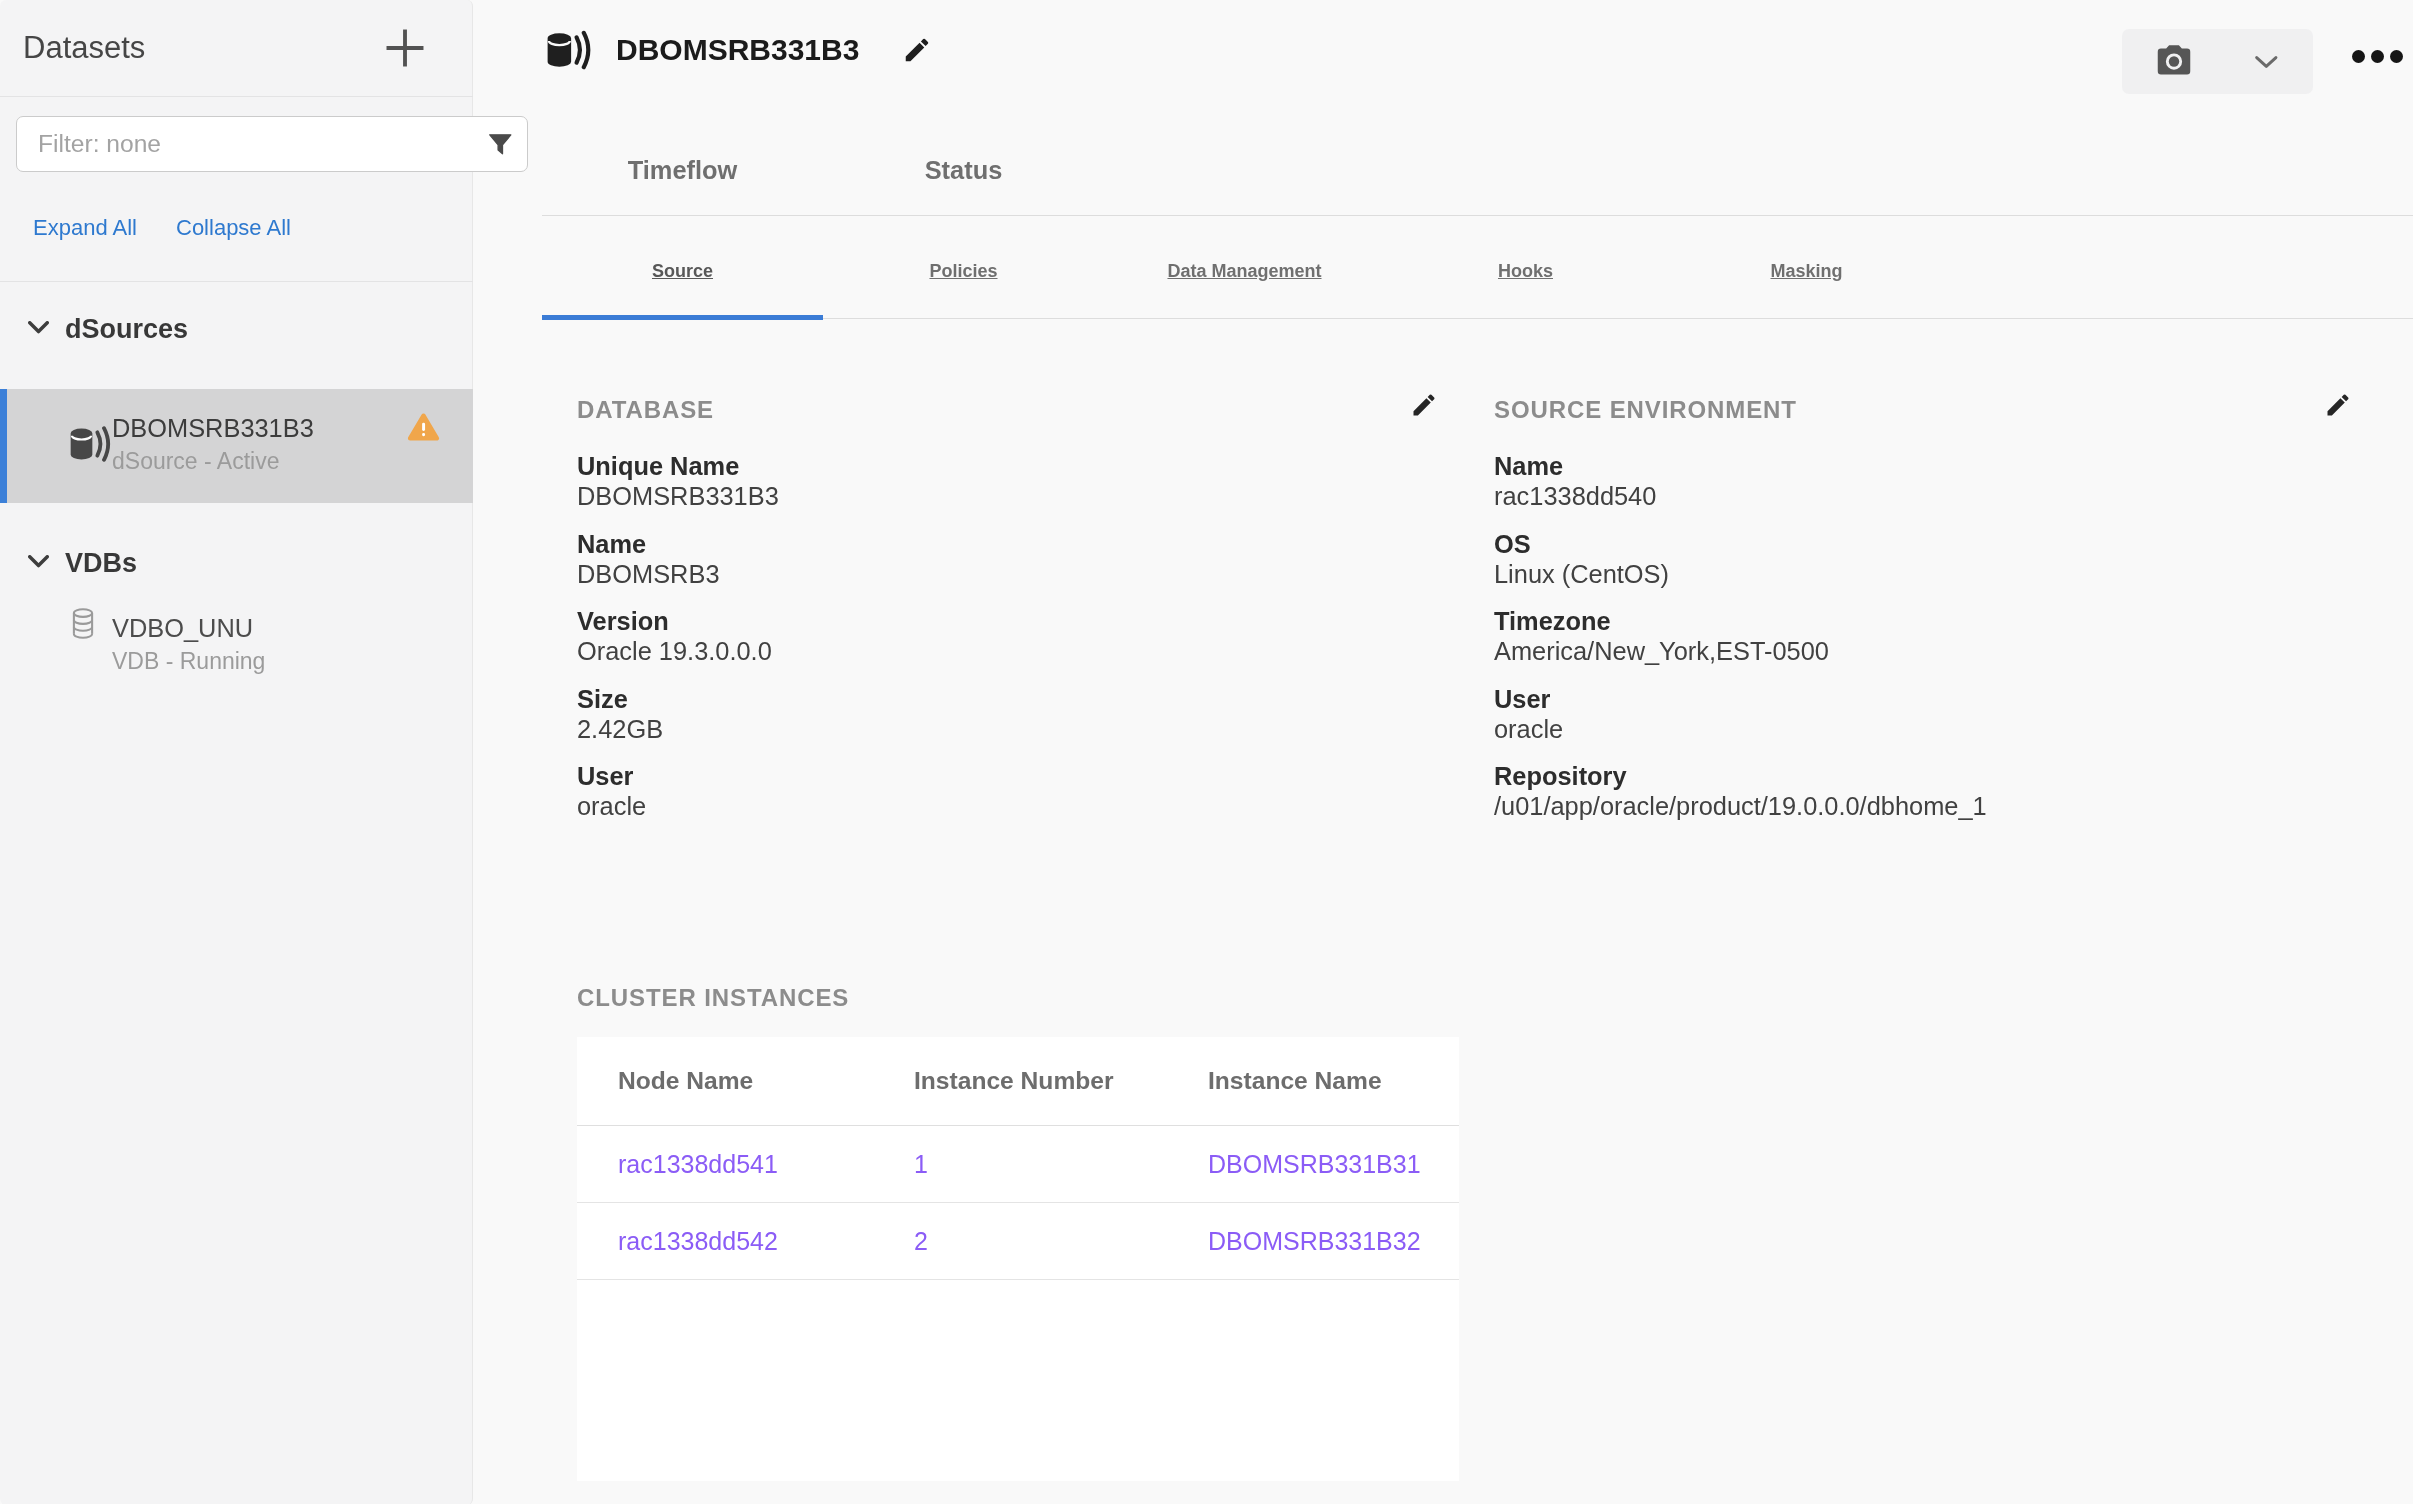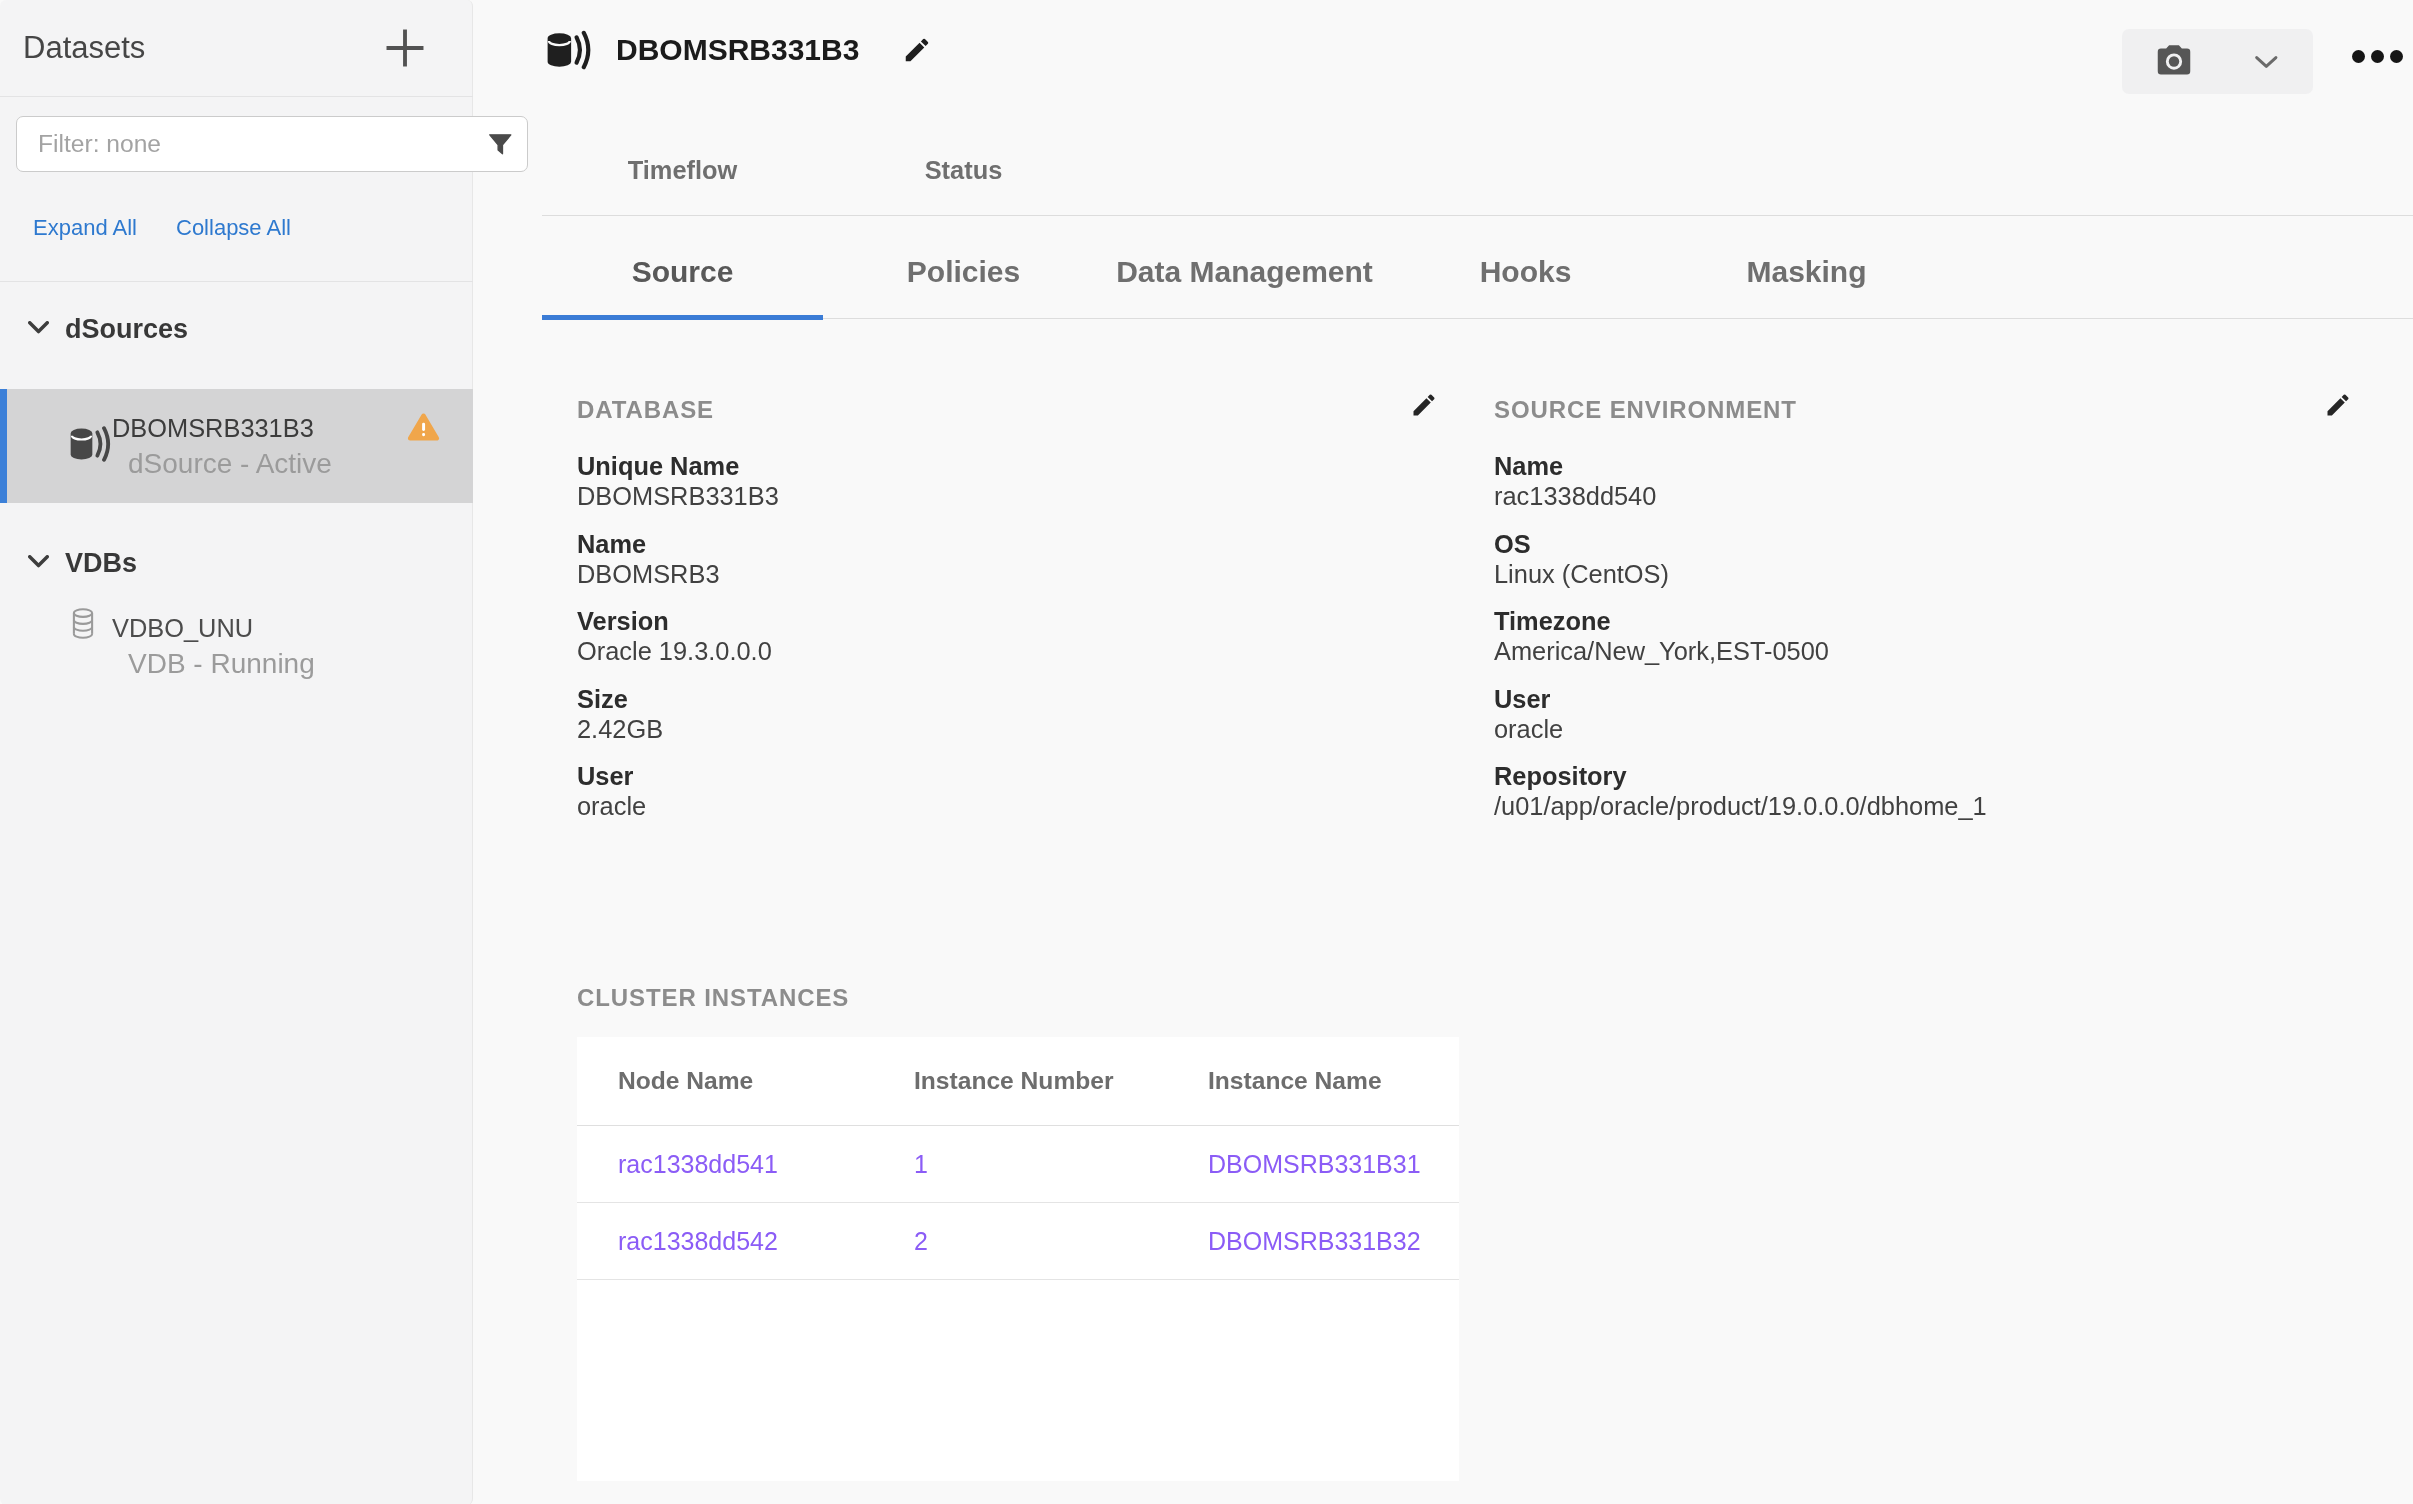--- a/index.html
+++ b/index.html
@@ -40,21 +40,21 @@
   .group-label { position:absolute; left:65px; top:5.3px; font-size:27px; font-weight:bold; color:#383838; }
   .ds-item {
     position:absolute; left:0; top:389px; width:473px; height:114px;
     background:#d4d4d5; cursor:pointer;
   }
   .ds-item::before {
     content:""; position:absolute; left:0; top:0; width:7px; height:114px; background:#3c80d8;
   }
   .ds-item-icon { position:absolute; left:67px; top:35px; width:44px; height:40px; }
   .item-title { position:absolute; left:112px; top:24.6px; font-size:25.4px; color:#3c3c3c; }
-  .item-sub { position:absolute; left:128px; top:59px; font-size:28px; color:#9b9b9b; }
+  .item-sub { position:absolute; left:112px; top:59px; font-size:23px; color:#9b9b9b; }
   .warn-icon { position:absolute; left:407px; top:23px; width:33px; height:30px; }
   .vdb-item { position:absolute; left:0; top:596px; width:473px; height:88px; cursor:pointer; }
   .vdb-item-icon { position:absolute; left:70px; top:10.5px; width:26px; height:33px; }
   .vdb-item .item-title { top:17.5px; color:#4c4c4c; }
   .vdb-item .item-sub { top:52px; }
   
   .hdr-icon { position:absolute; left:544px; top:28px; width:47px; height:44px; }
   .hdr-title { position:absolute; left:616px; top:33px; font-size:30px; font-weight:bold; color:#1b1b1b; }
   .hdr-pencil { position:absolute; left:902px; top:35px; width:30px; height:30px; cursor:pointer; }
   .snap-group {
@@ -69,21 +69,21 @@
   .tabbar {
     position:absolute; left:542px; width:1872px; display:flex;
     border-bottom:1.8px solid #dddddd;
   }
   .tabbar-main { top:125px; height:91px; }
   .tabbar-sub  { top:217px; height:102px; }
   .tab {
     width:281px; display:flex; align-items:center; justify-content:center;
     font-size:25.4px; font-weight:bold; color:#6f6f6f; cursor:pointer; position:relative;
   }
-  .tabbar-sub .tab { font-size:30px; padding-top:8px; }
+  .tabbar-sub .tab { font-size:18px; padding-top:8px;text-decoration:underline; }
   .tab.active-blue::after {
     content:""; position:absolute; left:0; right:0; bottom:-1.8px; height:5.3px; background:#3b7cd6;
   }
   .tabbar-sub .tab.active-blue { color:#585858; }
   
   .sec-label { position:absolute; font-size:24px; font-weight:bold; color:#8c8c8c; letter-spacing:0.9px; }
   .sec-db { left:577px; top:396px; }
   .sec-env { left:1494px; top:396px; }
   .sec-cluster { left:577px; top:984px; }
   .sec-pencil { position:absolute; width:28px; height:28px; cursor:pointer; }

